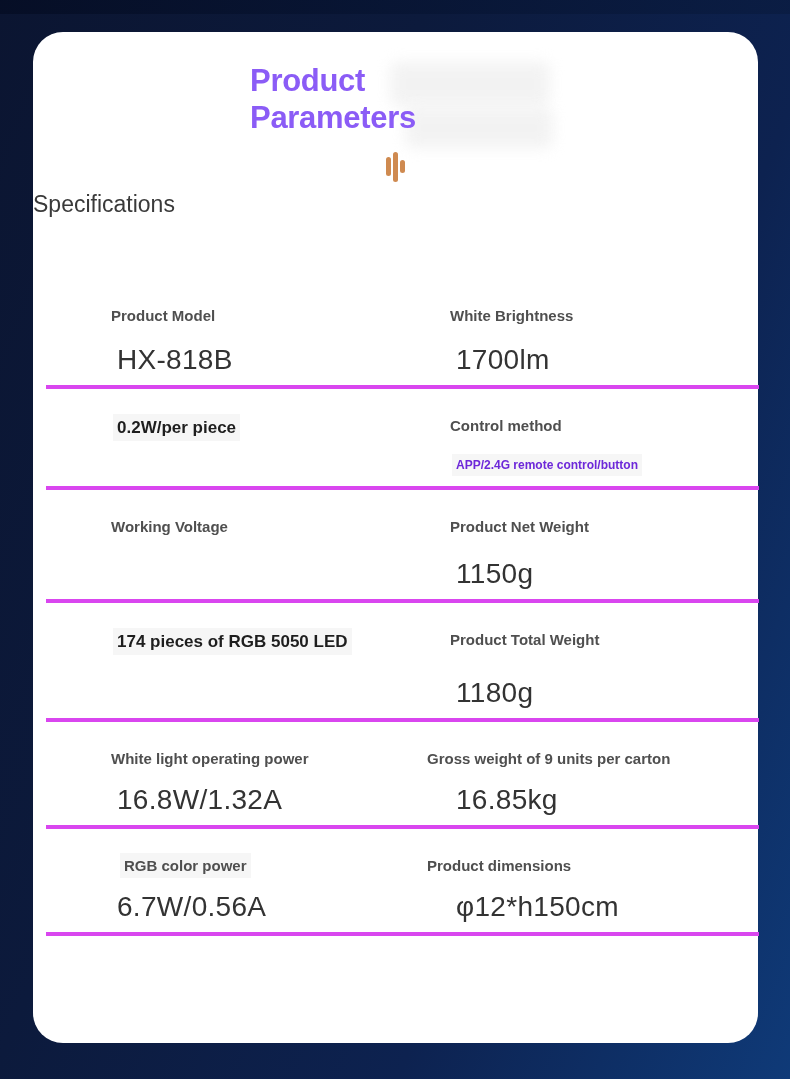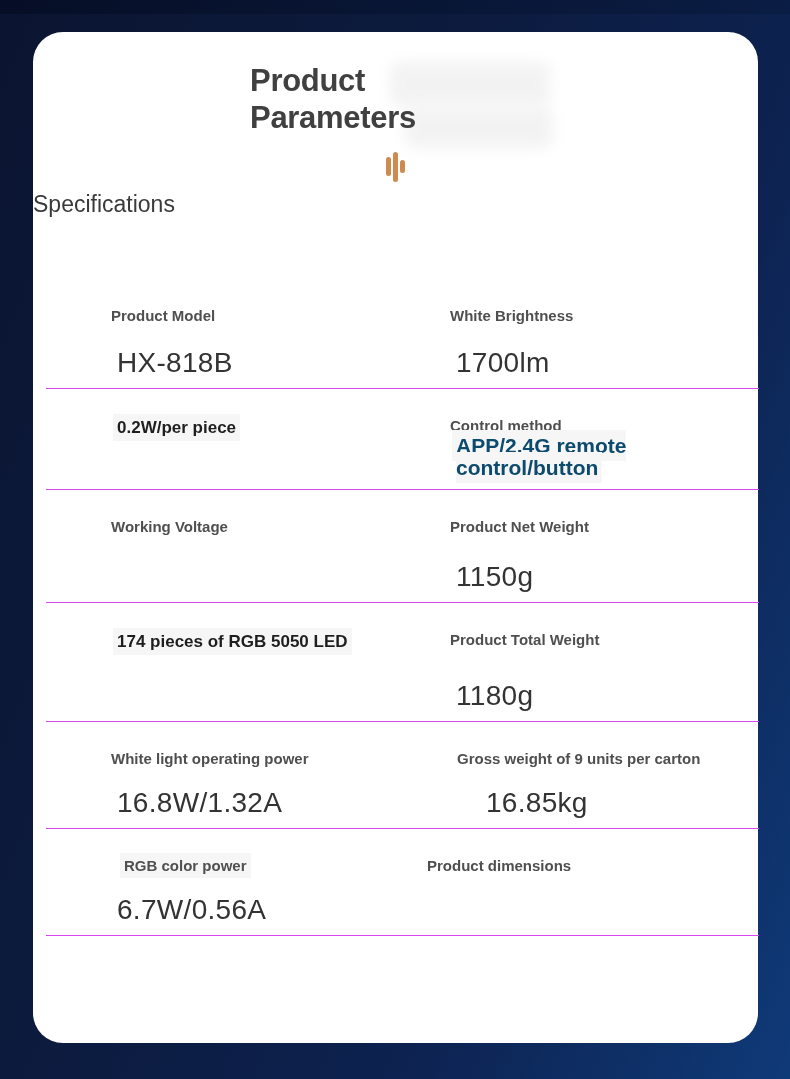--- a/index.html
+++ b/index.html
@@ -25,21 +25,21 @@
     border-radius:30px;
   }
   
   .ghost { position:absolute; background:#e9e9e9; filter:blur(7px); border-radius:8px; opacity:.55; }
   .ghost1 { left:357px; top:30px;  width:160px; height:44px; }
   .ghost2 { left:372px; top:76px;  width:148px; height:40px; }
 
   .page-title {
     position:absolute; left:217px; top:30px;
     font-size:31px; line-height:37px; font-weight:bold;
-    color:#404040; letter-spacing:-0.3px;
+    color:#8b5cf6; letter-spacing:-0.3px;
   }
   .icon-bars {
     position:absolute; top:119px; left:0; width:100%;
     display:flex; justify-content:center; align-items:center; gap:2px;
     height:31px;
   }
   .bar { width:5px; border-radius:3px; background:#cf8a50; }
   .bar-left  { height:19px; }
   .bar-mid   { height:30px; }
   .bar-right { height:13px; }
@@ -48,43 +48,43 @@
     text-align:left;
     font-size:23px; color:#3a3a3a;
   }
 
   .spec-table {
     position:absolute; left:13px; top:263px; width:713px;
   }
   .row {
     display:grid;
     grid-template-columns:330px 1fr;
-    border-bottom:1px solid #d946ef;
+    border-bottom:4px solid #d946ef;
     box-sizing:border-box;
   }
   .row:nth-child(1){ height:94px; }
   .row:nth-child(2){ height:101px; }
   .row:nth-child(3){ height:113px; }
   .row:nth-child(4){ height:119px; }
-  .row:nth-child(5){ height:107px;gap:30px; }
+  .row:nth-child(5){ height:107px; }
   .row:nth-child(6){ height:107px; }
 
   .cell {
     display:flex; flex-direction:column;
     justify-content:space-between;
     padding:28px 0 10px 0;
     box-sizing:border-box;
   }
   .row:nth-child(1) .cell { padding-top:12px; }
 
   .label { font-size:15px; line-height:18px; font-weight:bold; color:#4f4f4f; }
   .value { color:#333333; }
   .value-lg  { font-size:28px; line-height:30px; letter-spacing:0.3px; }
   .value-sm  { font-size:17px; line-height:22px; font-weight:bold; color:#1e1e1e; }
-  .value-smr { font-size:21px; line-height:22px; font-weight:bold; color:#0c4a6e; }
+  .value-smr { font-size:12px; line-height:22px; font-weight:bold; color:#6d28d9; }
 
   .cell-l .label { padding-left:65px; }
   .cell-l .value { padding-left:71px; }
   .cell-l .label.indent-label { padding-left:78px; }
   .cell-r .label { padding-left:74px; }
   .cell-r .label.wide-label { padding-left:51px; }
   .cell-r .value { padding-left:80px; }
 
   .hl { background:#f6f6f6; box-shadow:0 0 0 4px #f6f6f6; }
 </style>
@@ -165,18 +165,19 @@
         </div>
       </div>
 
       <div class="row">
         <div class="cell cell-l">
           <div class="label indent-label"><span class="hl">RGB color power</span></div>
           <div class="value value-lg"><span>6.7W/0.56A</span></div>
         </div>
         <div class="cell cell-r">
           <div class="label wide-label"><span>Product dimensions</span></div>
+          <div class="value value-lg"><span>φ12*h150cm</span></div>
         </div>
       </div>
 
     </div>
   </div>
 </div>
 
 </body></html>

